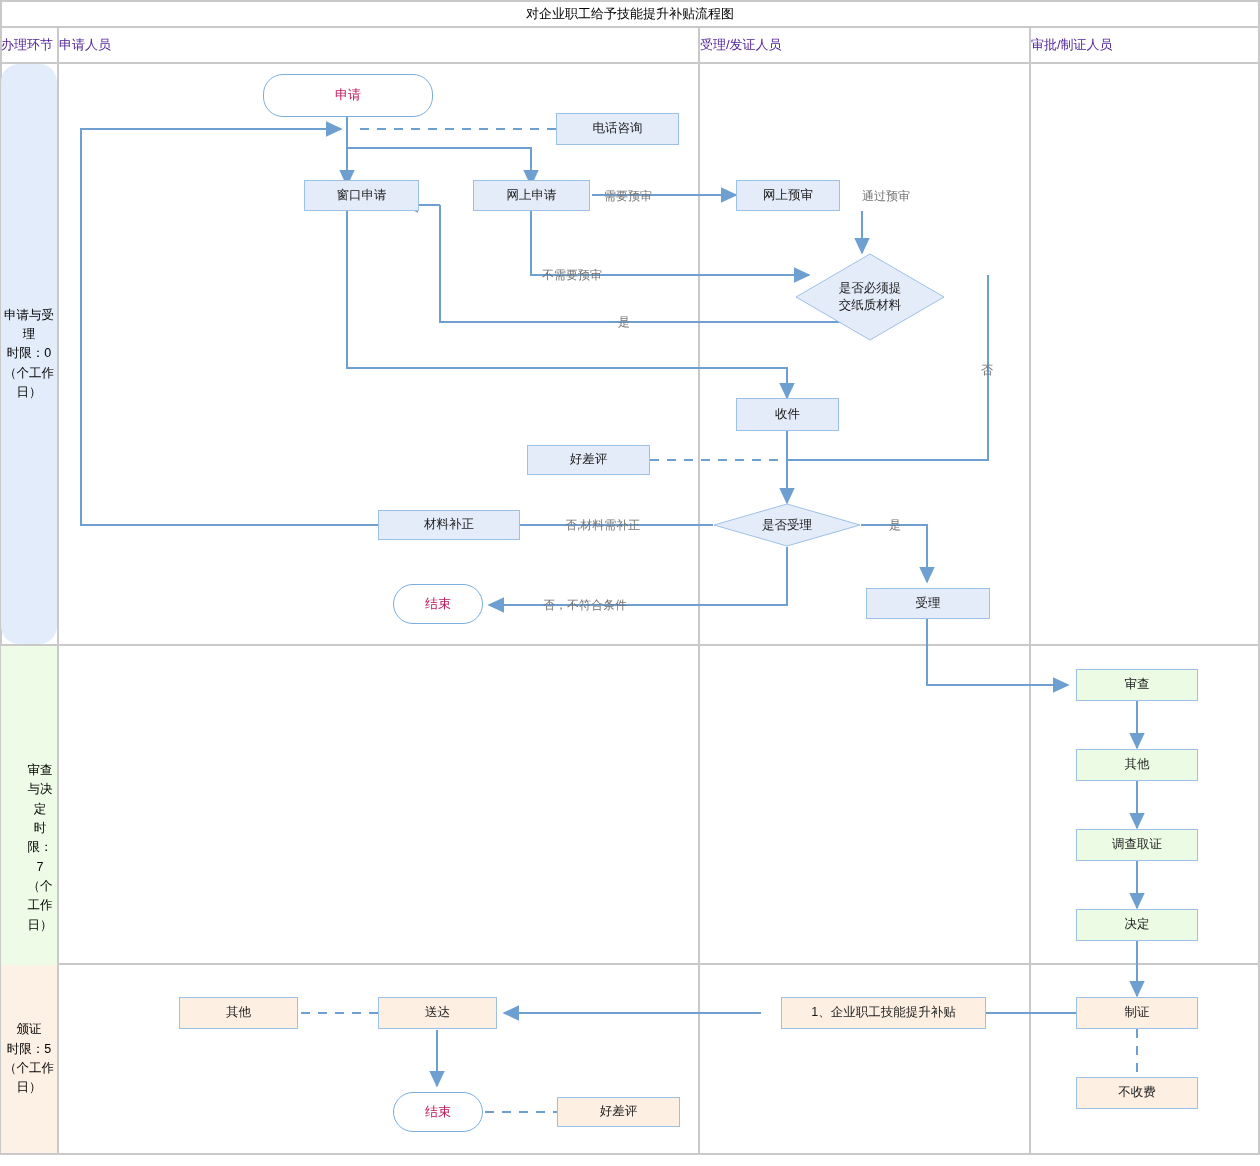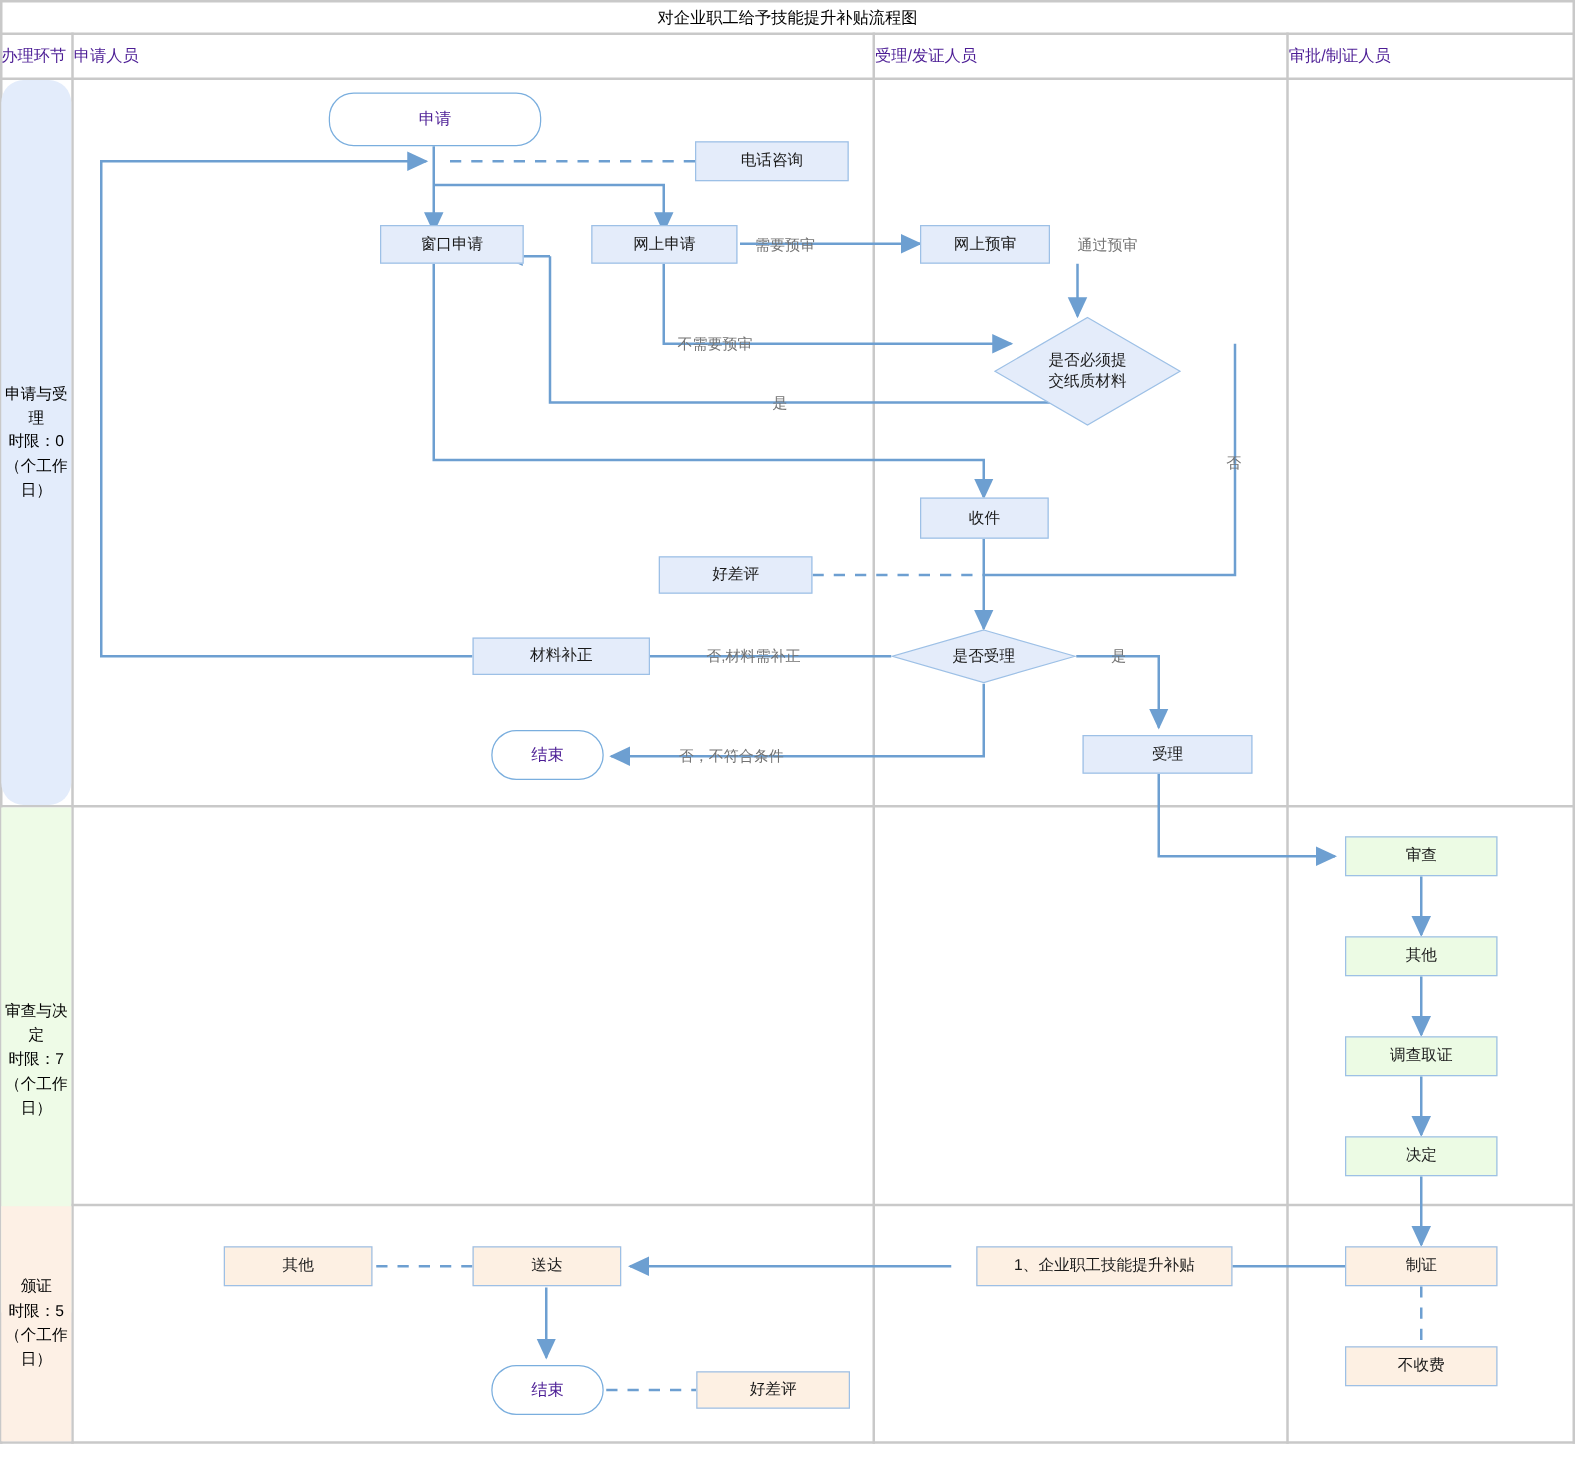--- a/index.html
+++ b/index.html
@@ -49,21 +49,21 @@
     display: flex; align-items: center; justify-content: center;
     text-align: center; line-height: 1.25;
     font-size: 12.5px; color: #1a1a1a;
   }
   .box-blue   { background: #e4ecfa; border: 1px solid #9dc0e6; }
   .box-green  { background: #ecfbe4; border: 1px solid #9dc0e6; }
   .box-orange { background: #fdf0e3; border: 1px solid #9dc0e6; }
 
   .terminator {
     background: #ffffff; border: 1px solid #7aaede;
-    border-radius: 20px; color: #4c1d95; font-size: 13px;
+    border-radius: 20px; color: #be185d; font-size: 13px;
   }
 
   .diamond-wrap { position: absolute; }
   .diamond-wrap svg { position: absolute; left: 0; top: 0; }
   .diamond-label {
     position: absolute; left: 0; top: 0; width: 100%; height: 100%;
     display: flex; flex-direction: column; align-items: center;
     justify-content: center; text-align: center;
     font-size: 12.5px; color: #1a1a1a; line-height: 1.35;
   }
@@ -109,21 +109,21 @@
     <span>审批/制证人员</span>
   </div>
 
   <div class="stage-cell stage-apply" style="top:64px; height:580px;border-radius:18px;">
     <div>
       <div>申请与受理</div>
       <div>时限：0</div>
       <div>（个工作日）</div>
     </div>
   </div>
-  <div class="stage-cell stage-review" style="top:646px; height:404px;">
+  <div class="stage-cell stage-review" style="top:646px; height:404px;padding-left:24px;">
     <div>
       <div>审查与决定</div>
       <div>时限：7</div>
       <div>（个工作日）</div>
     </div>
   </div>
   <div class="stage-cell stage-issue" style="top:965px; height:188px;">
     <div>
       <div>颁证</div>
       <div>时限：5</div>
@@ -243,21 +243,21 @@
   </div>
 
   <div class="node box-blue" style="left:378px; top:510px; width:142px; height:30px;">
     <span>材料补正</span>
   </div>
 
   <div class="node terminator" style="left:393px; top:584px; width:90px; height:40px;">
     <span>结束</span>
   </div>
 
-  <div class="node box-blue" style="left:866px; top:588px; width:136px; height:31px;justify-content:center;">
+  <div class="node box-blue" style="left:866px; top:588px; width:124px; height:31px;justify-content:center;">
     <span>受理</span>
   </div>
 
   <div class="node box-green" style="left:1076px; top:669px; width:122px; height:32px;">
     <span>审查</span>
   </div>
   <div class="node box-green" style="left:1076px; top:749px; width:122px; height:32px;">
     <span>其他</span>
   </div>
   <div class="node box-green" style="left:1076px; top:829px; width:122px; height:32px;">

